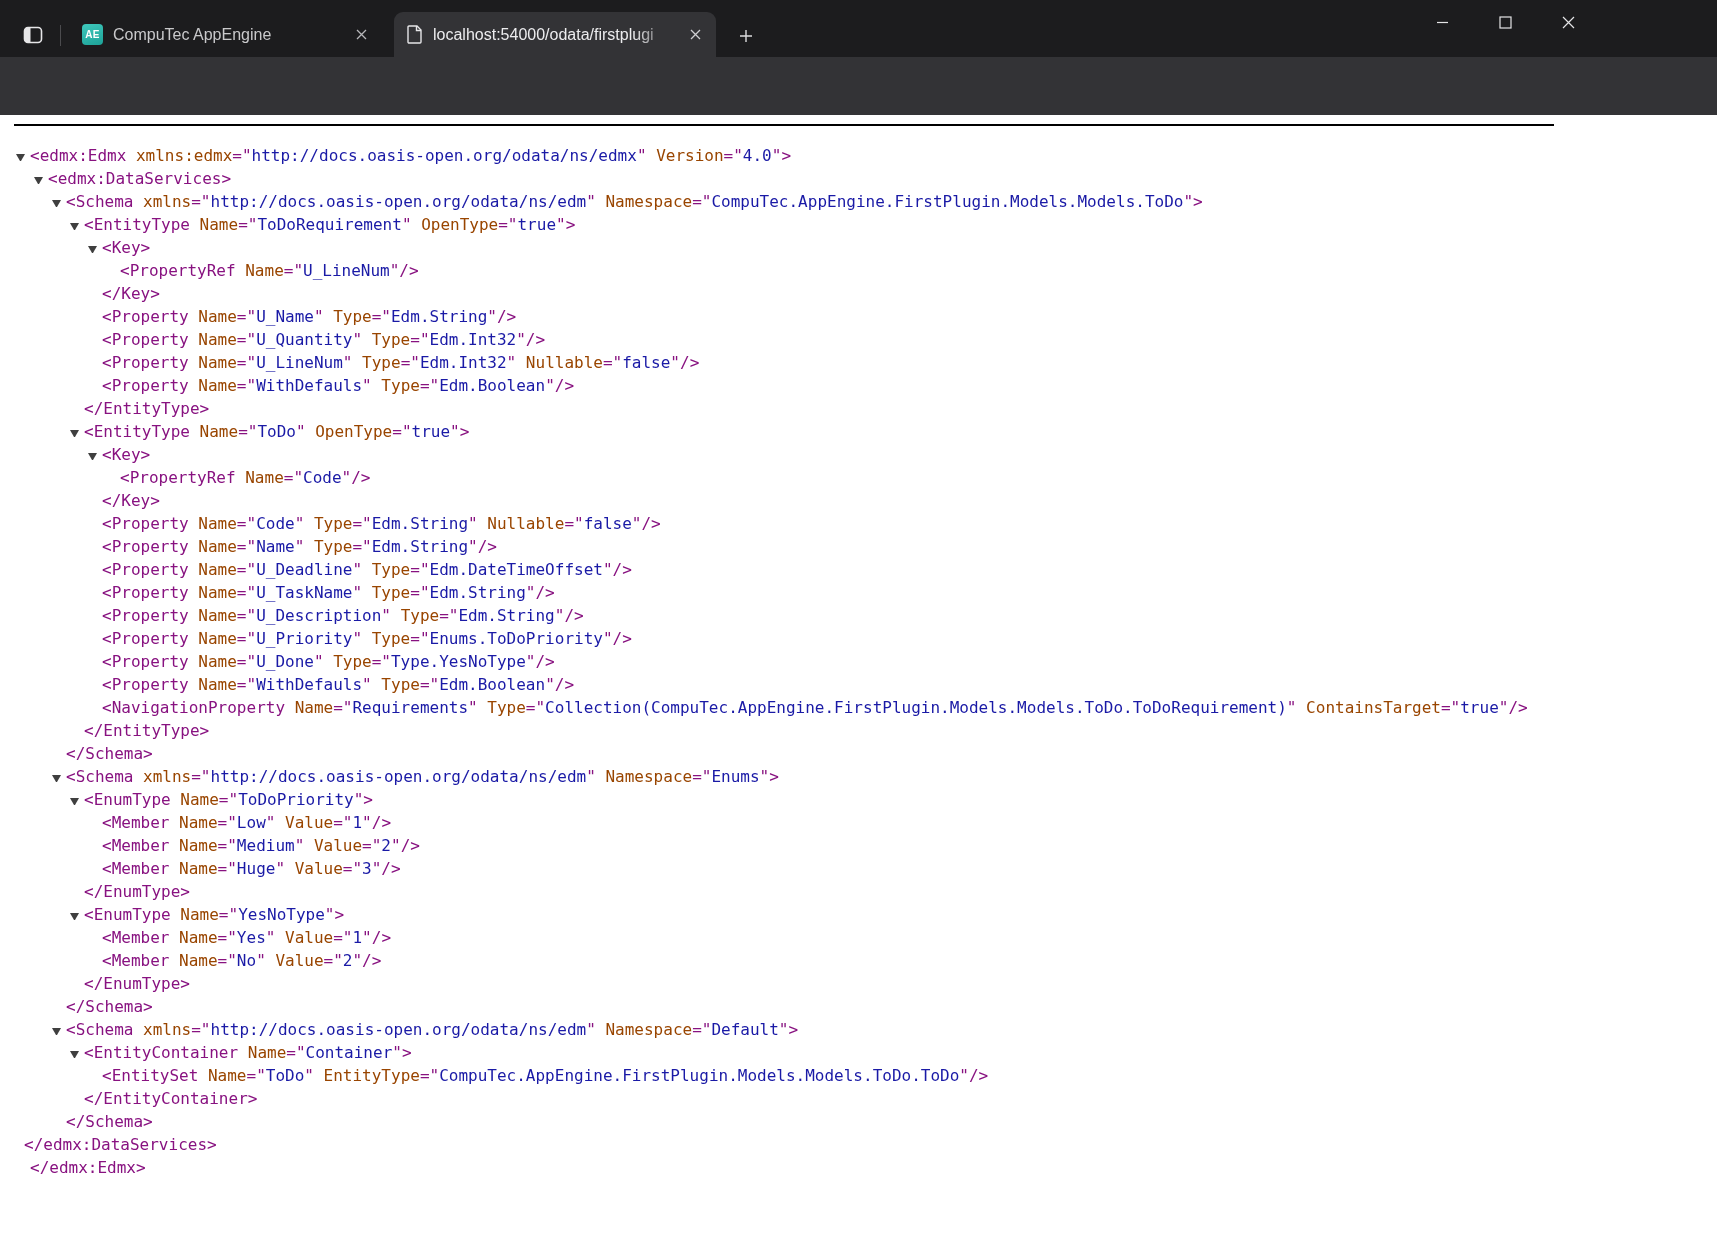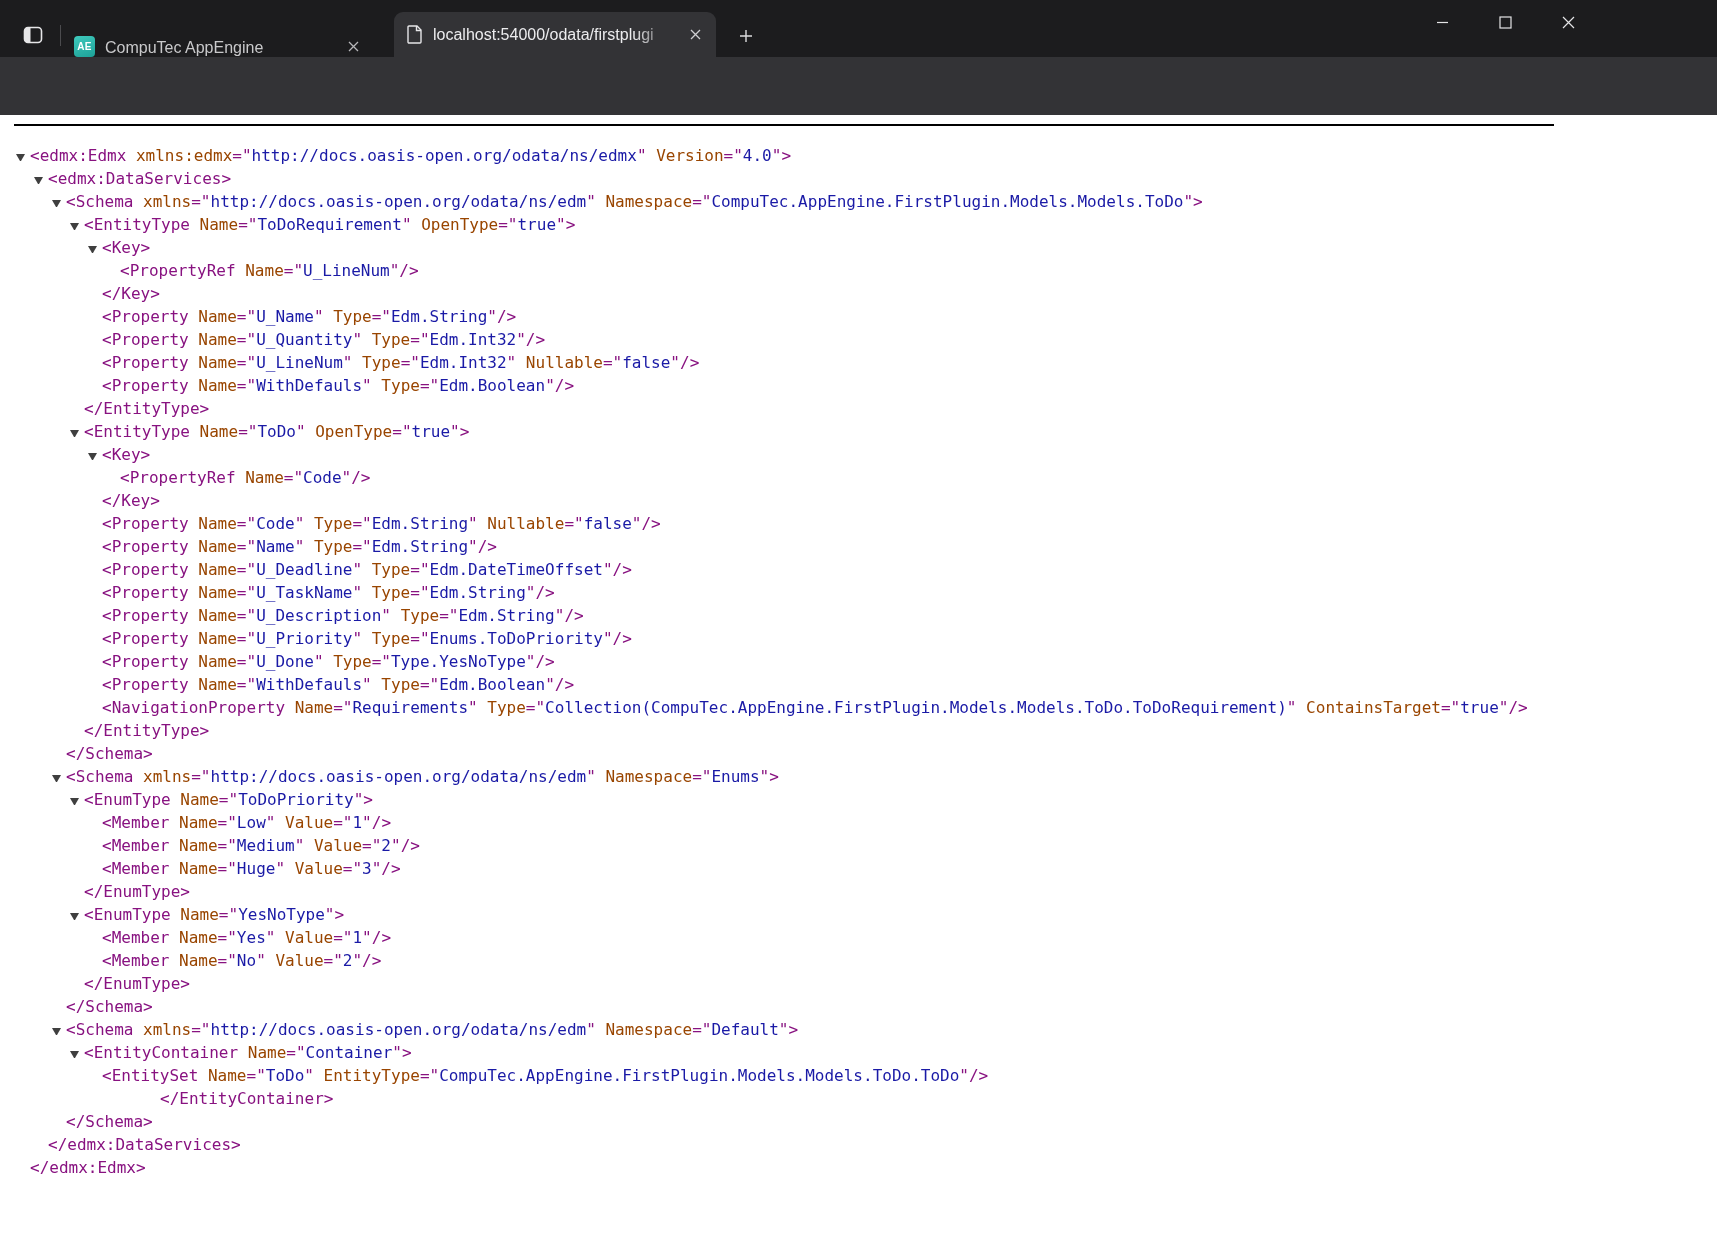--- a/index.html
+++ b/index.html
@@ -6,21 +6,21 @@
   html,body { width:1717px; height:1240px; overflow:hidden; background:#fff;
               font-family:"Liberation Sans", sans-serif; }
   .window { position:relative; width:1717px; height:1240px; }
 
   
   .tabbar { position:absolute; top:0; left:0; width:100%; height:57px; background:var(--chrome-bg,#1c1c1e); }
   .iconbtn { background:none; border:none; padding:0; cursor:pointer; display:flex; align-items:center; justify-content:center; }
   .ws-btn { position:absolute; left:19px; top:21px; width:28px; height:28px; }
   .tb-divider { position:absolute; left:60px; top:25px; width:1px; height:21px; background:#4b4b4e; }
   .tab { position:absolute; top:12px; height:45px; display:flex; align-items:center; border-radius:9px 9px 0 0; }
-  .tab.inactive { left:62px; width:312px;align-items:flex-end; }
+  .tab.inactive { left:70px; width:312px; }
   .tab.active { left:394px; width:322px; background:var(--toolbar-bg,#333336); }
   .favicon { width:21px; height:21px; margin-left:12px; border-radius:4px;
              background:linear-gradient(160deg,#3fc9bd,#1da298);
              display:flex; align-items:center; justify-content:center;
              font-size:10px; font-weight:bold; color:#fff; letter-spacing:.2px; }
   .doc-ico { margin-left:12px; display:flex; }
   .tab-title { margin-left:10px; font-size:16px; color:#c9c9cb; white-space:nowrap; overflow:hidden; flex:1; }
   .tab.active .tab-title { color:#ececee;
       -webkit-mask-image:linear-gradient(90deg,#000 82%,transparent 98%);
               mask-image:linear-gradient(90deg,#000 82%,transparent 98%); }
@@ -244,20 +244,20 @@
         <div class="xline" style="padding-left: 102px;"><span class="tk-t">&lt;Member </span><span class="tk-a">Name</span><span class="tk-t">="</span><span class="tk-v">Huge</span><span class="tk-t">" </span><span class="tk-a">Value</span><span class="tk-t">="</span><span class="tk-v">3</span><span class="tk-t">"/&gt;</span></div>
         <div class="xline" style="padding-left: 84px;"><span class="tk-t">&lt;/EnumType&gt;</span></div>
         <div class="xline" style="padding-left: 84px;"><span class="arrow"></span><span class="tk-t">&lt;EnumType </span><span class="tk-a">Name</span><span class="tk-t">="</span><span class="tk-v">YesNoType</span><span class="tk-t">"&gt;</span></div>
         <div class="xline" style="padding-left: 102px;"><span class="tk-t">&lt;Member </span><span class="tk-a">Name</span><span class="tk-t">="</span><span class="tk-v">Yes</span><span class="tk-t">" </span><span class="tk-a">Value</span><span class="tk-t">="</span><span class="tk-v">1</span><span class="tk-t">"/&gt;</span></div>
         <div class="xline" style="padding-left: 102px;"><span class="tk-t">&lt;Member </span><span class="tk-a">Name</span><span class="tk-t">="</span><span class="tk-v">No</span><span class="tk-t">" </span><span class="tk-a">Value</span><span class="tk-t">="</span><span class="tk-v">2</span><span class="tk-t">"/&gt;</span></div>
         <div class="xline" style="padding-left: 84px;"><span class="tk-t">&lt;/EnumType&gt;</span></div>
         <div class="xline" style="padding-left: 66px;"><span class="tk-t">&lt;/Schema&gt;</span></div>
         <div class="xline" style="padding-left: 66px;"><span class="arrow"></span><span class="tk-t">&lt;Schema </span><span class="tk-a">xmlns</span><span class="tk-t">="</span><span class="tk-v">http://docs.oasis-open.org/odata/ns/edm</span><span class="tk-t">" </span><span class="tk-a">Namespace</span><span class="tk-t">="</span><span class="tk-v">Default</span><span class="tk-t">"&gt;</span></div>
         <div class="xline" style="padding-left: 84px;"><span class="arrow"></span><span class="tk-t">&lt;EntityContainer </span><span class="tk-a">Name</span><span class="tk-t">="</span><span class="tk-v">Container</span><span class="tk-t">"&gt;</span></div>
         <div class="xline" style="padding-left: 102px;"><span class="tk-t">&lt;EntitySet </span><span class="tk-a">Name</span><span class="tk-t">="</span><span class="tk-v">ToDo</span><span class="tk-t">" </span><span class="tk-a">EntityType</span><span class="tk-t">="</span><span class="tk-v">CompuTec.AppEngine.FirstPlugin.Models.Models.ToDo.ToDo</span><span class="tk-t">"/&gt;</span></div>
-        <div class="xline" style="padding-left: 116px; margin-left: 44px;"><span class="tk-t">&lt;/EntityContainer&gt;</span></div>
+        <div class="xline" style="padding-left: 84px;"><span class="tk-t">&lt;/EntityContainer&gt;</span></div>
         <div class="xline" style="padding-left: 66px;"><span class="tk-t">&lt;/Schema&gt;</span></div>
-        <div class="xline" style="padding-left: 48px;"><span class="tk-t">&lt;/edmx:DataServices&gt;</span></div>
+        <div class="xline" style="padding-left: 24px;"><span class="tk-t">&lt;/edmx:DataServices&gt;</span></div>
         <div class="xline" style="padding-left: 30px;"><span class="tk-t">&lt;/edmx:Edmx&gt;</span></div>
       </div>
   </div>
 
 </div>
 
 </body></html>

